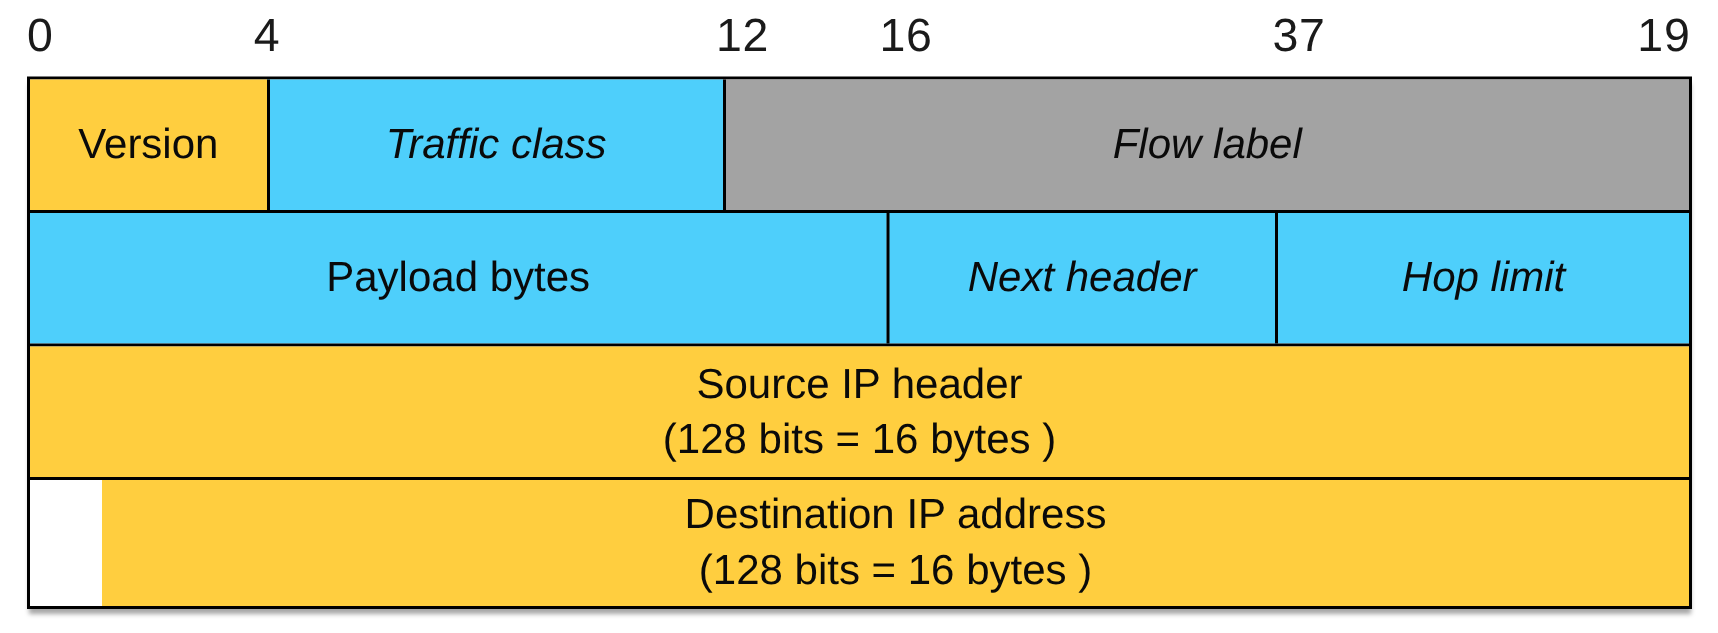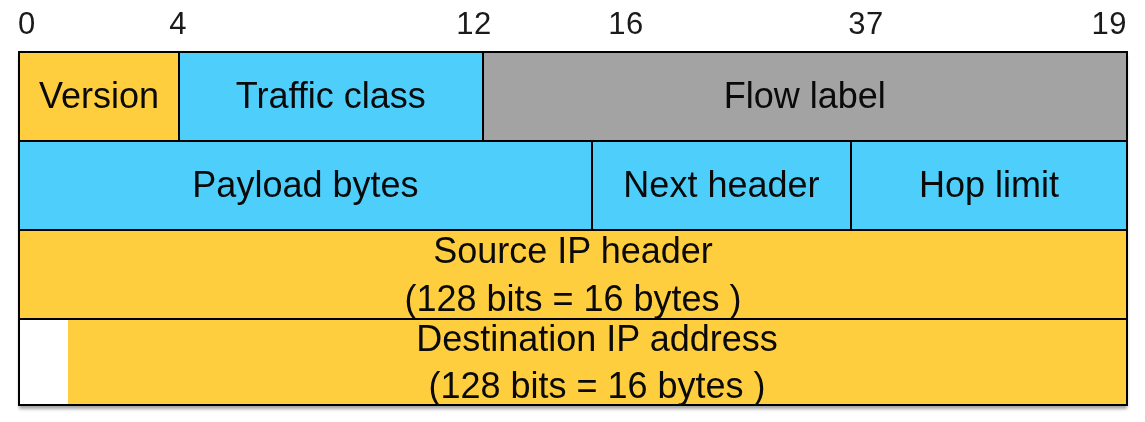--- a/index.html
+++ b/index.html
@@ -19,22 +19,22 @@
   .bit-label {
     position: absolute;
     top: 6px;
     font-size: 31px;
     color: #1a1a1a;
     letter-spacing: 0.5px;
     white-space: nowrap;
   }
   .bl-0  { left: 18px; }
   .bl-4  { left: 178px;  transform: translateX(-50%); }
-  .bl-12 { left: 474px;  transform: translateX(-50%); }
-  .bl-16 { left: 626px;  transform: translateX(-50%); }
+  .bl-12 { left: 495px;  transform: translateX(-50%); }
+  .bl-16 { left: 604px;  transform: translateX(-50%); }
   .bl-24 { left: 866px;  transform: translateX(-50%); }
   .bl-31 { left: 1127px; transform: translateX(-100%); }
   
   .hdr-table {
     position: absolute;
     left: 18px;
     top: 51px;
     width: 1106px;
     height: 351px;
     border: 2px solid #000000;
@@ -52,25 +52,25 @@
   .r2 { flex: 90; }
   .r3 { flex: 90; }
   .r4 { flex: 86; padding-left: 48px; }
   .hdr-cell {
     display: flex;
     flex-direction: column;
     align-items: center;
     justify-content: center;
     min-width: 0;
     text-align: center;
-    font-size: 36px;
+    font-size: 28px;
     color: #0a0a0a;
     line-height: 1.32;
   }
-  .hdr-cell + .hdr-cell { border-left: 2px solid #000000; }
+  .hdr-cell + .hdr-cell { border-left: 2px solid #000000; font-style: italic; }
   .c-yellow { background: #FFCE3F; }
   .c-blue   { background: #4ECFFB; }
   .c-green  { background: #a3a3a3; }
 </style>
 </head>
 <body>
 
 <div class="stage">
 
   <div class="bit-label bl-0">0</div>

